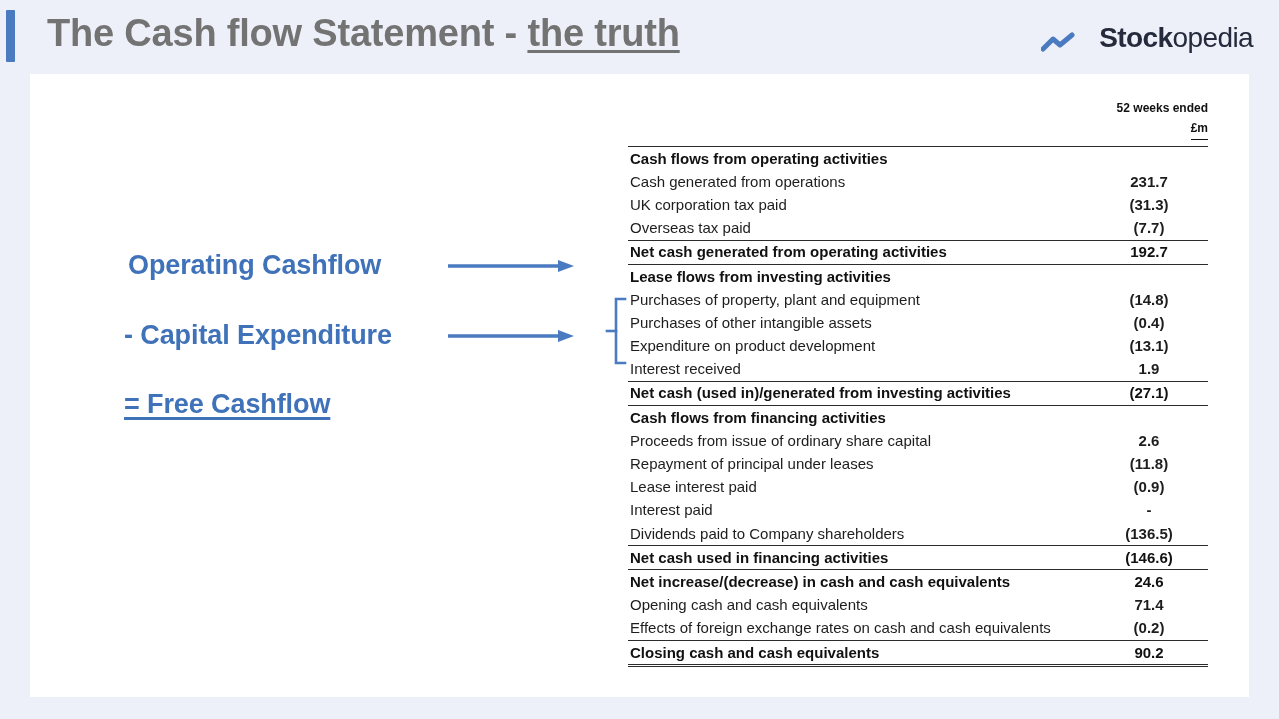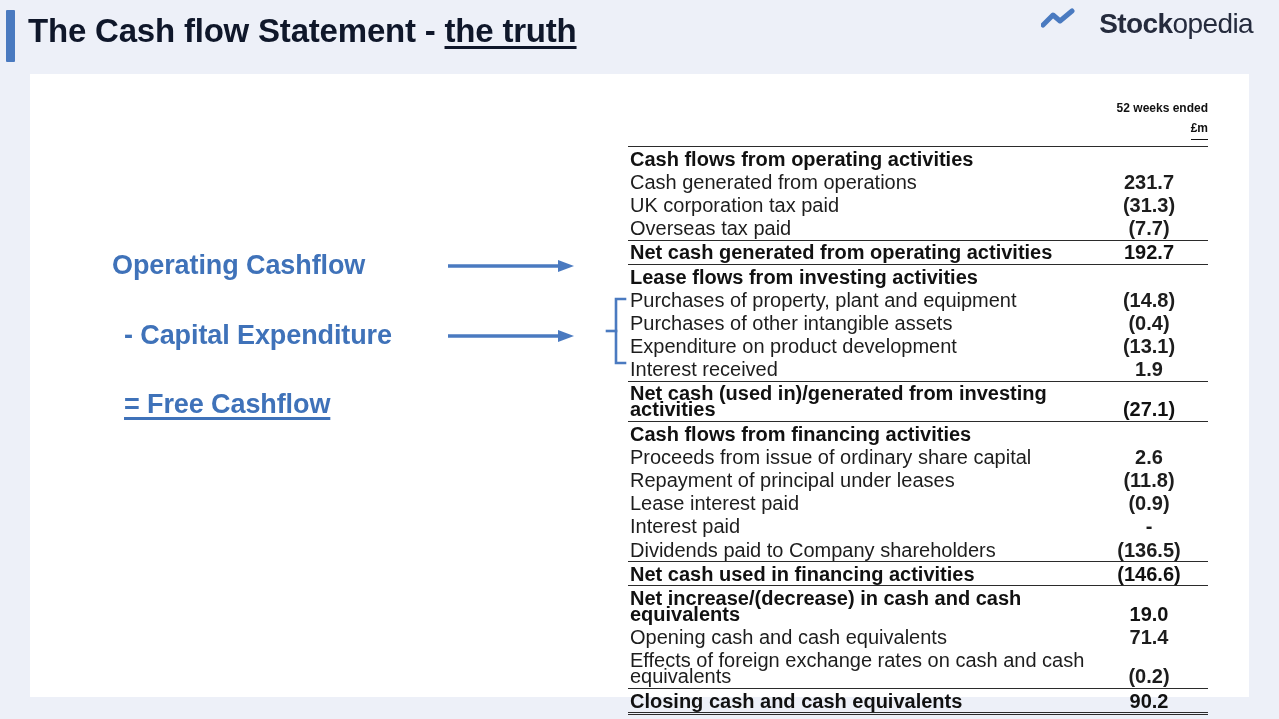--- a/index.html
+++ b/index.html
@@ -23,38 +23,38 @@
   }
   .accent-bar {
     position: absolute;
     left: 6px; top: 10px;
     width: 9px; height: 52px;
     background: #4a7ac0;
     border-radius: 1px;
   }
   .page-title {
     position: absolute;
-    left: 28px; top: 12px;
-    font-size: 33px;
-    font-weight: bold;
-    color: #0f172a;
+    left: 47px; top: 12px;
+    font-size: 38px;
+    font-weight: bold;
+    color: #737373;
     letter-spacing: -0.2px;
     white-space: nowrap;
   }
   .page-title .underlined {
     text-decoration: underline;
     text-underline-offset: 4px;
     text-decoration-thickness: 2.5px;
   }
 
   .logo {
     position: absolute;
-    right: 26px; top: 8px;
+    right: 26px; top: 22px;
     display: flex;
-    align-items: flex-start;
+    align-items: flex-end;
     gap: 24px;
   }
   .logo-mark { display:block; }
   .logo-text {
     font-size: 28px;
     color: #252b3d;
     letter-spacing: -0.6px;
     white-space: nowrap;
   }
   .logo-text b { font-weight: 700; }
@@ -74,21 +74,21 @@
     left: 0; top: 0;
   }
   .anno {
     position: absolute;
     color: #3f72b9;
     font-size: 27px;
     font-weight: bold;
     white-space: nowrap;
     letter-spacing: -0.1px;
   }
-  .anno-1 { left: 112px; top: 250px; }
+  .anno-1 { left: 128px; top: 250px; }
   .anno-2 { left: 124px; top: 320px; }
   .anno-3 {
     left: 124px; top: 389px;
     text-decoration: underline;
     text-underline-offset: 4px;
     text-decoration-thickness: 2.5px;
   }
 
   .arrow {
     position: absolute;
@@ -124,21 +124,21 @@
     padding-bottom: 1px;
   }
 
   table.fin {
     width: 580px;
     border-collapse: collapse;
     margin-top: 6px;
     table-layout: fixed;
   }
   table.fin td {
-    font-size: 20px;
+    font-size: 15px;
     line-height: 16px;
     padding: 3.6px 0 3.6px 2px;
     vertical-align: bottom;
     color: #1d1d1d;
   }
   table.fin td.val {
     text-align: center;
     width: 118px;
     font-weight: bold;
     padding-right: 1px;
@@ -278,21 +278,21 @@
         <tr class="item">
           <td>Dividends paid to Company shareholders</td>
           <td class="val">(136.5)</td>
         </tr>
         <tr class="total">
           <td>Net cash used in financing activities</td>
           <td class="val">(146.6)</td>
         </tr>
         <tr class="head">
           <td>Net increase/(decrease) in cash and cash equivalents</td>
-          <td class="val">19.0</td>
+          <td class="val">24.6</td>
         </tr>
         <tr class="item">
           <td>Opening cash and cash equivalents</td>
           <td class="val">71.4</td>
         </tr>
         <tr class="item">
           <td>Effects of foreign exchange rates on cash and cash equivalents</td>
           <td class="val">(0.2)</td>
         </tr>
         <tr class="total-double">

